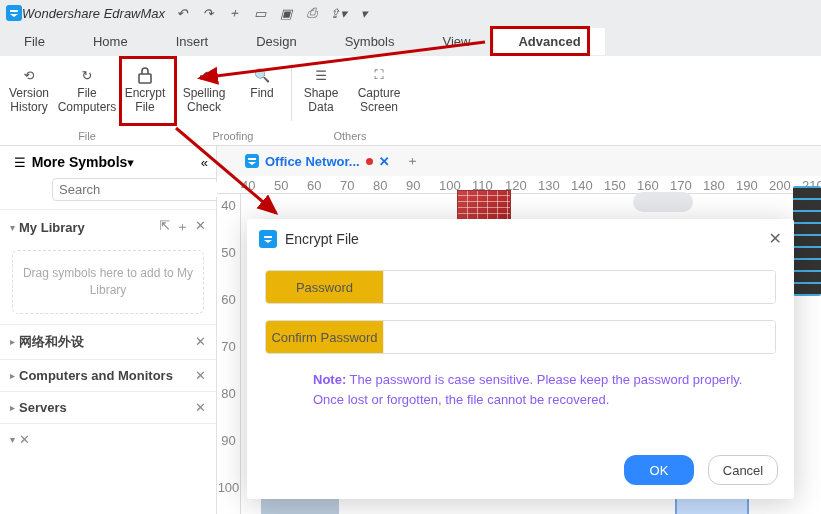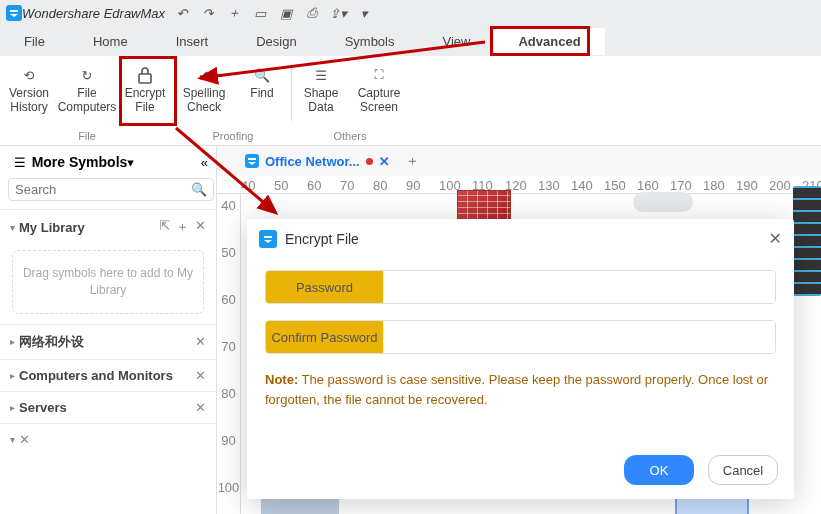--- a/index.html
+++ b/index.html
@@ -30,21 +30,21 @@
   .sep { width:1px; background:#e0e0e0; margin:8px 0 24px 0; }
 
   
   .workspace { display:flex; height: calc(514px - 146px); }
   .leftpanel { width: 217px; background:#fff; border-right:1px solid #e0e0e0; display:flex; flex-direction:column; }
   .lp-head { display:flex; align-items:center; padding:8px 8px 8px 14px; }
   .lp-head .ham { margin-right:6px; }
   .lp-head .mst { font-weight:700; font-size:14px; }
   .lp-head .collapse { margin-left:auto; }
   .search-row { display:flex; padding: 0 8px 8px 8px; gap:6px; }
-  .search-box { flex:1; display:flex; align-items:center; border:1px solid #ddd; border-radius:4px; padding:3px 6px; }
+  .search-box { flex:1; display:flex; align-items:center; border:1px solid #ddd; border-radius:4px; padding:3px 6px;margin-left:44px; }
   .search-box input { flex:1; border:none; outline:none; font-size:13px; }
   .reset-icn { width:20px; display:flex; align-items:center; justify-content:center; }
   .section { border-top:1px solid #eee; }
   .section-head { display:flex; align-items:center; padding:8px 10px; color:#444; }
   .section-head .caret { margin-right:4px; color:#888; font-size:10px; }
   .section-head .txt { flex:1; font-weight:600; }
   .section-head .hi { display:flex; gap:6px; color:#888; }
   .dropzone { margin:6px 12px 10px 12px; border:1px dashed #ddd; border-radius:6px; padding:14px 8px; text-align:center; color:#aaa; font-size:12px; line-height:1.4; }
 
   
@@ -68,21 +68,21 @@
   
   .modal { position:absolute; left:247px; top:219px; width:547px; height:280px; background:#fff; box-shadow:0 4px 30px rgba(0,0,0,.2); border-radius:3px; }
   .modal-head { display:flex; align-items:center; padding:10px 12px; }
   .modal-head .mlogo { width:18px; height:18px; background:#1a9aef; border-radius:3px; margin-right:8px; display:flex; align-items:center; justify-content:center; }
   .modal-title { font-size:14px; color:#333; }
   .modal-close { margin-left:auto; font-size:16px; color:#666; cursor:pointer; }
   .mbody { padding: 12px 18px 0 18px; }
   .frow { display:flex; border:1px solid #ddd; border-radius:4px; margin-bottom:16px; height:34px; overflow:hidden; }
   .flabel { width:118px; background:#eab308; display:flex; align-items:center; justify-content:center; font-size:13px; color:#555; border-right:1px solid #eee; }
   .finput { flex:1; border:none; outline:none; padding:0 10px; font-size:13px; }
-  .note { font-size:13px; color:#a16207; line-height:1.5; }
+  .note { font-size:13px; color:#8b5cf6; line-height:1.5;margin-left:48px; }
   .note b { font-weight:700; }
   .mfoot { position:absolute; bottom:14px; right:16px; display:flex; gap:14px; }
   .btn { min-width:70px; height:30px; display:flex; align-items:center; justify-content:center; border-radius:12px; font-size:13px; cursor:pointer; }
   .btn.primary { background:#2f88ff; color:#fff; }
   .btn.secondary { background:#fff; border:1px solid #ccc; color:#444; }
 
   
   .anno { position:absolute; pointer-events:none; }
 </style>
 </head>

